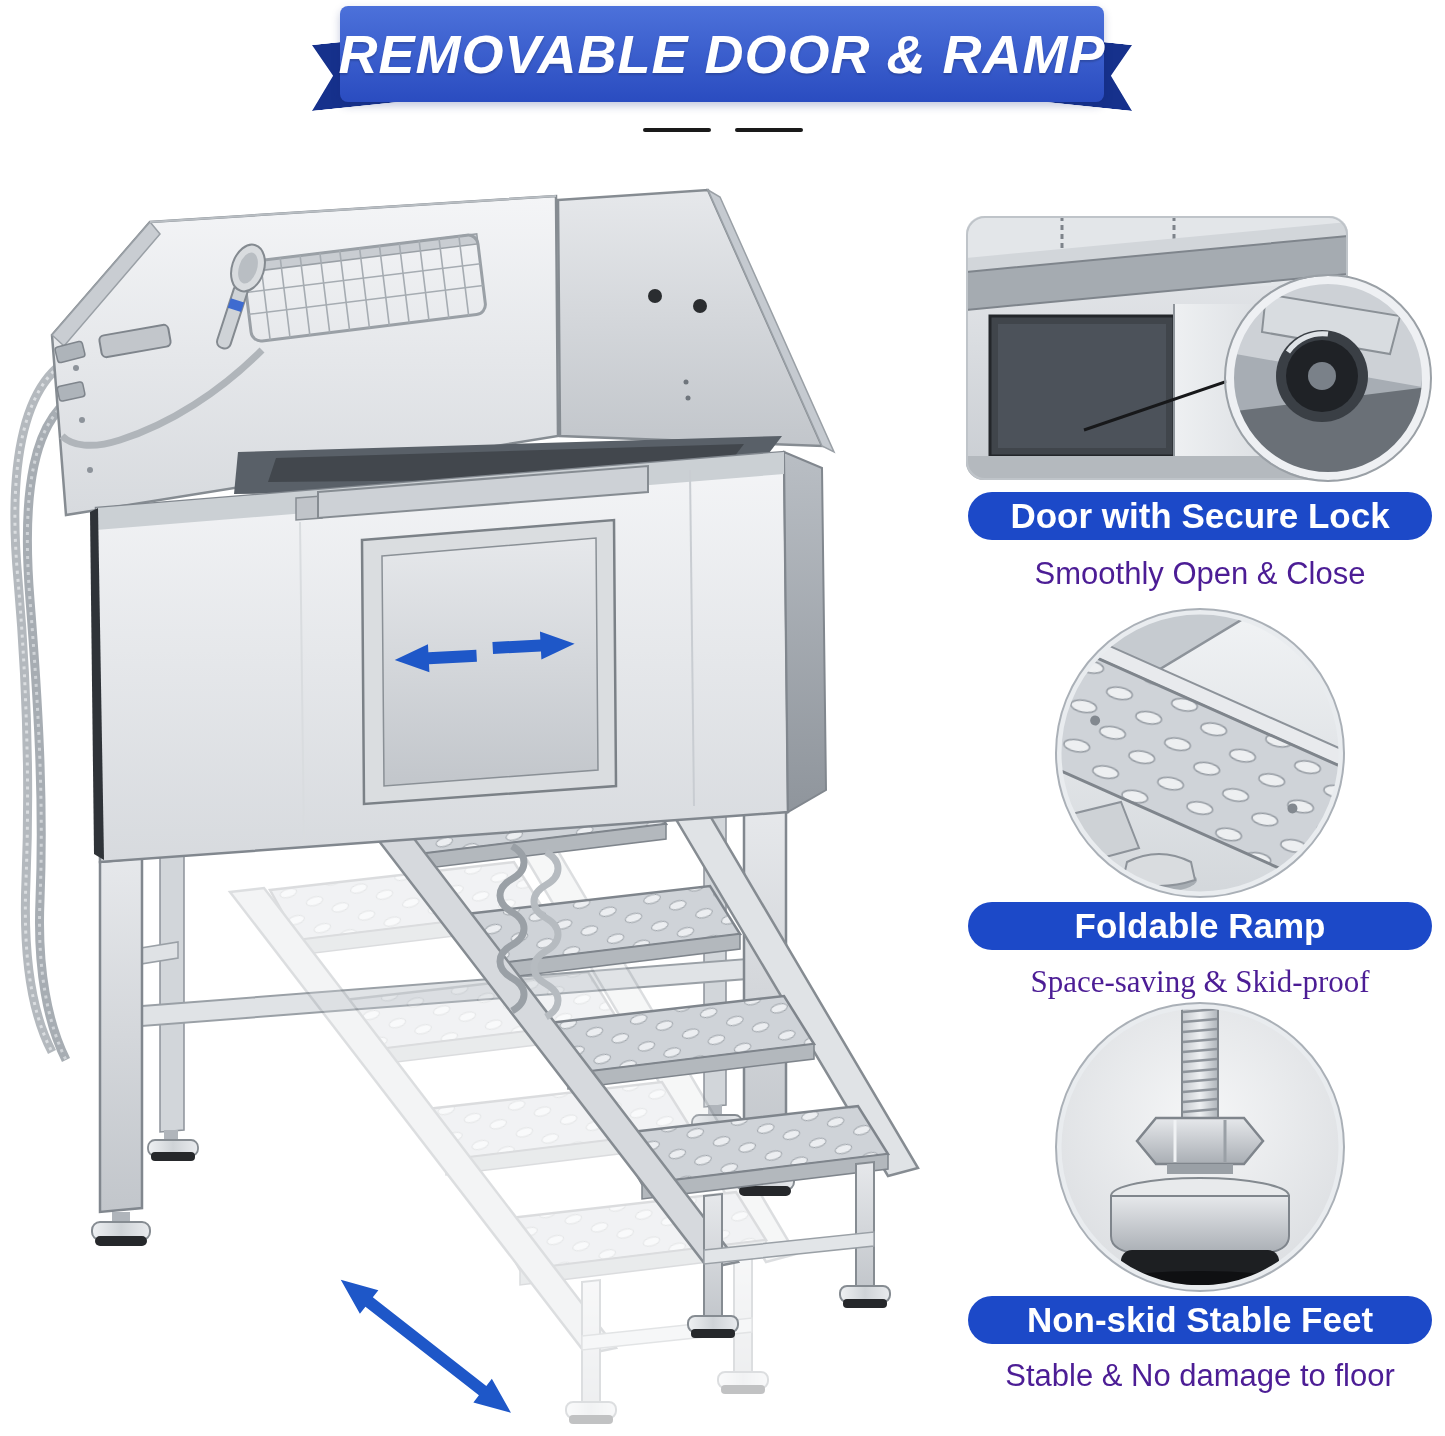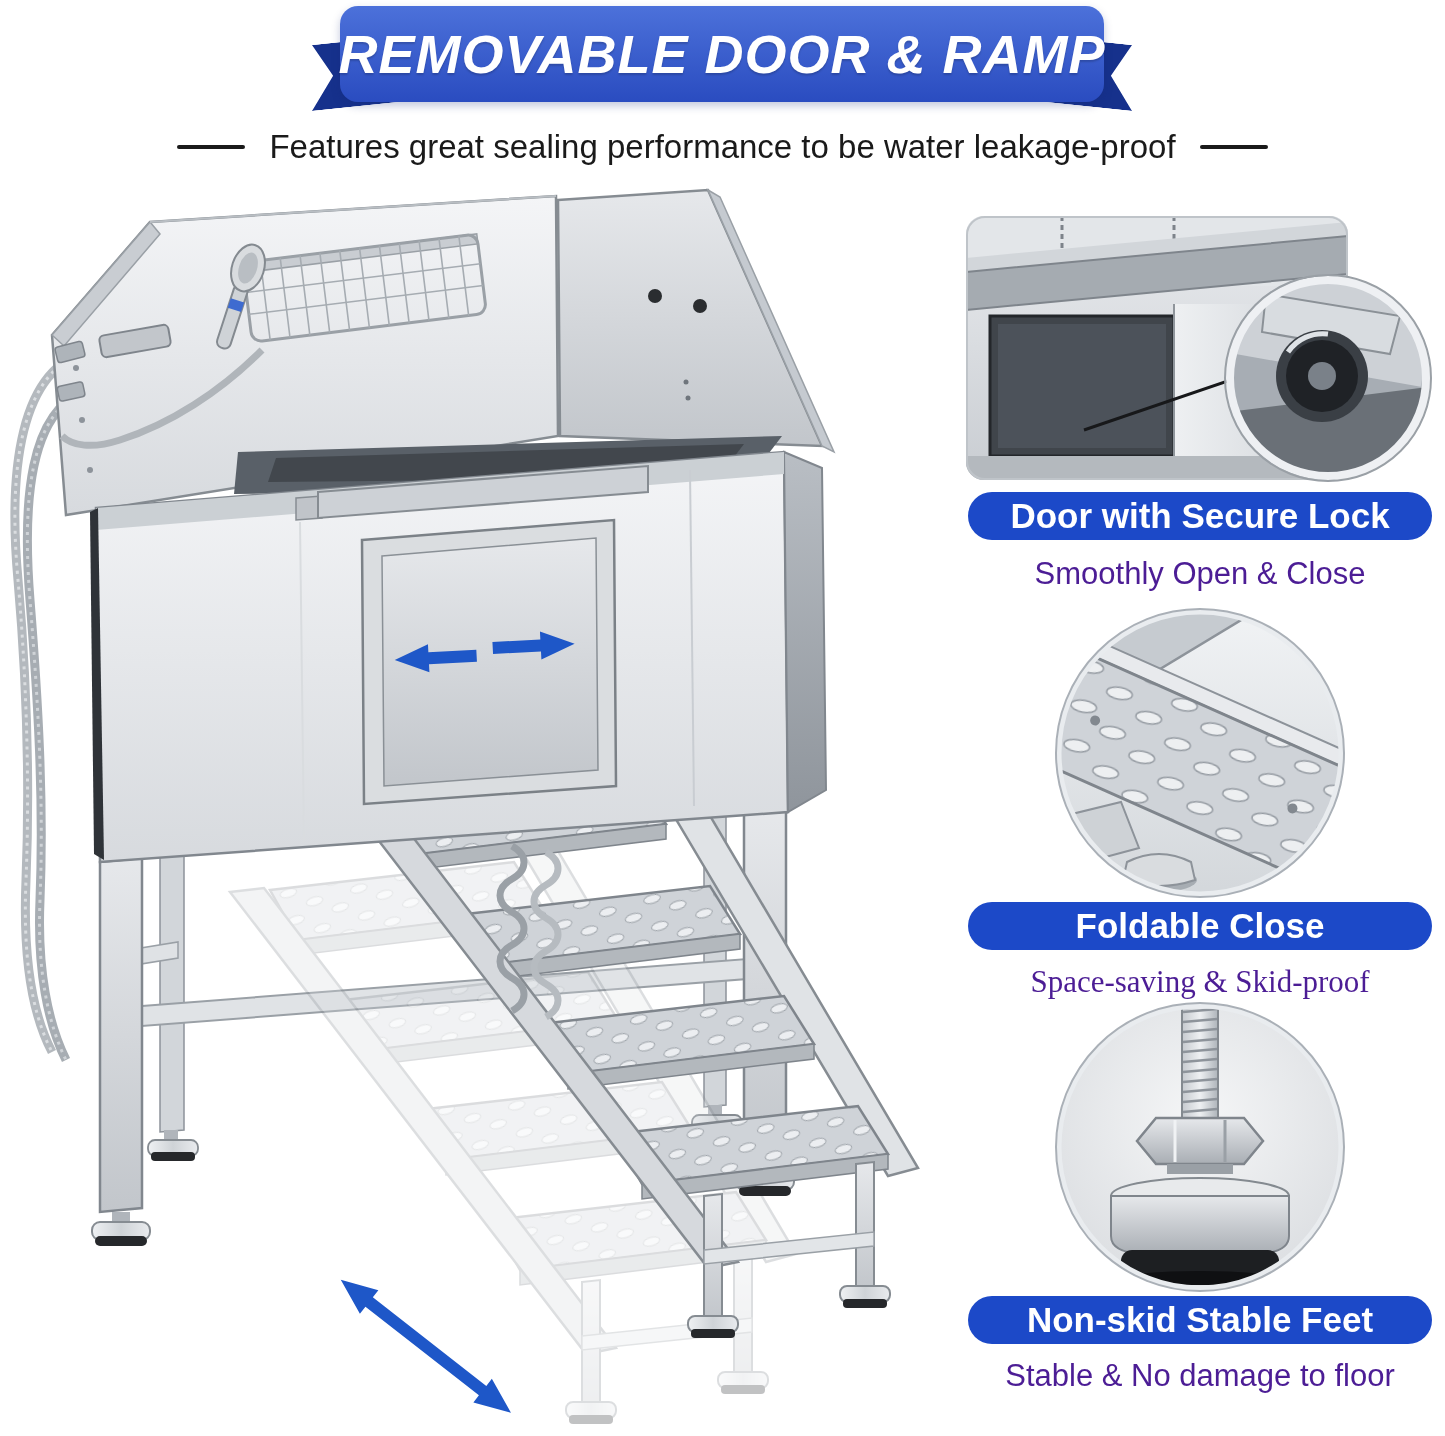--- a/index.html
+++ b/index.html
@@ -9,21 +9,21 @@
     font-family:"Liberation Sans", sans-serif; color:var(--text-dark,#121212);
   }
   
   .banner { position:absolute; left:312px; top:6px; width:820px; height:110px; }
   .ribbon-end { position:absolute; top:34px; width:96px; height:66px; background:var(--ribbon-dark,#16318c); }
   .ribbon-end.left  { left:0;  clip-path:polygon(0 0,100% 0,100% 100%,0 100%,22% 50%); transform:skewY(-6deg); }
   .ribbon-end.right { right:0; clip-path:polygon(0 0,100% 0,78% 50%,100% 100%,0 100%); transform:skewY(6deg); }
   .ribbon-bar {
     position:absolute; left:28px; top:0; width:764px; height:96px;
     background:linear-gradient(180deg,var(--banner-blue-light,#4c71da),var(--banner-blue,#2a4cc0));
-    border-radius:18px; display:flex; align-items:center; justify-content:center;
+    border-radius:8px; display:flex; align-items:center; justify-content:center;
     box-shadow:0 4px 8px rgba(20,40,120,.25);
   }
   .ribbon-bar h1 {
     color:#fff; font-size:54px; font-weight:800; font-style:italic;
     letter-spacing:1px; white-space:nowrap; text-shadow:0 2px 2px rgba(0,0,0,.18);
   }
   
   .subtitle { position:absolute; left:0; top:128px; width:1445px; display:flex; align-items:center; justify-content:center; gap:24px; }
   .subtitle p { font-size:33px; color:#1a1a1a; white-space:nowrap; }
   .dash { width:68px; height:4px; background:#1a1a1a; border-radius:2px; }
@@ -55,21 +55,20 @@
   <header class="banner">
     <div class="ribbon-end left"></div>
     <div class="ribbon-end right"></div>
     <div class="ribbon-bar">
       <h1>REMOVABLE DOOR &amp; RAMP</h1>
     </div>
   </header>
 
   <div class="subtitle">
     <span class="dash"></span>
-    <p>Features great sealing performance to be water leakage-proof</p>
     <span class="dash"></span>
   </div>
 
   <svg class="main-art" viewBox="0 0 960 1436">
     <defs>
       <linearGradient id="stA" x1="0" y1="0" x2="0" y2="1">
         <stop offset="0" stop-color="#f4f5f7"></stop>
           <stop offset="1" stop-color="#d7dade"></stop>
       </linearGradient>
       <linearGradient id="stB" x1="0" y1="0" x2="0" y2="1">
@@ -295,21 +294,21 @@
           <circle cx="36" cy="158" r="5" fill="#82888f"></circle>
           <circle cx="252" cy="158" r="5" fill="#82888f"></circle>
         </g>
         <polygon points="-16,214 66,194 84,240 2,262" fill="#ced2d6" stroke="#8d939a" stroke-width="2"></polygon>
         <ellipse cx="104" cy="272" rx="38" ry="12" fill="#a7adb3"></ellipse>
         <path d="M72,254 Q104,238 136,254 L140,272 Q104,284 68,272 Z" fill="#d9dcdf" stroke="#8d939a" stroke-width="2"></path>
       </g>
       <circle cx="145" cy="145" r="141" fill="none" stroke="#e9ecef" stroke-width="5"></circle>
       <circle cx="145" cy="145" r="144" fill="none" stroke="#aab0b7" stroke-width="2"></circle>
     </svg>
-    <div class="feature-label label-2">Foldable Close</div>
+    <div class="feature-label label-2">Foldable Ramp</div>
     <div class="feature-caption caption-2">Space-saving &amp; Skid-proof</div>
   </section>
 
   <section>
     <svg class="feature-circle circle-3" viewBox="0 0 290 290">
       <defs>
         <radialGradient id="f3bg" cx="0.5" cy="0.4" r="0.8">
             <stop offset="0" stop-color="#f5f6f7"></stop>
             <stop offset="1" stop-color="#d4d7db"></stop>
           </radialGradient>

